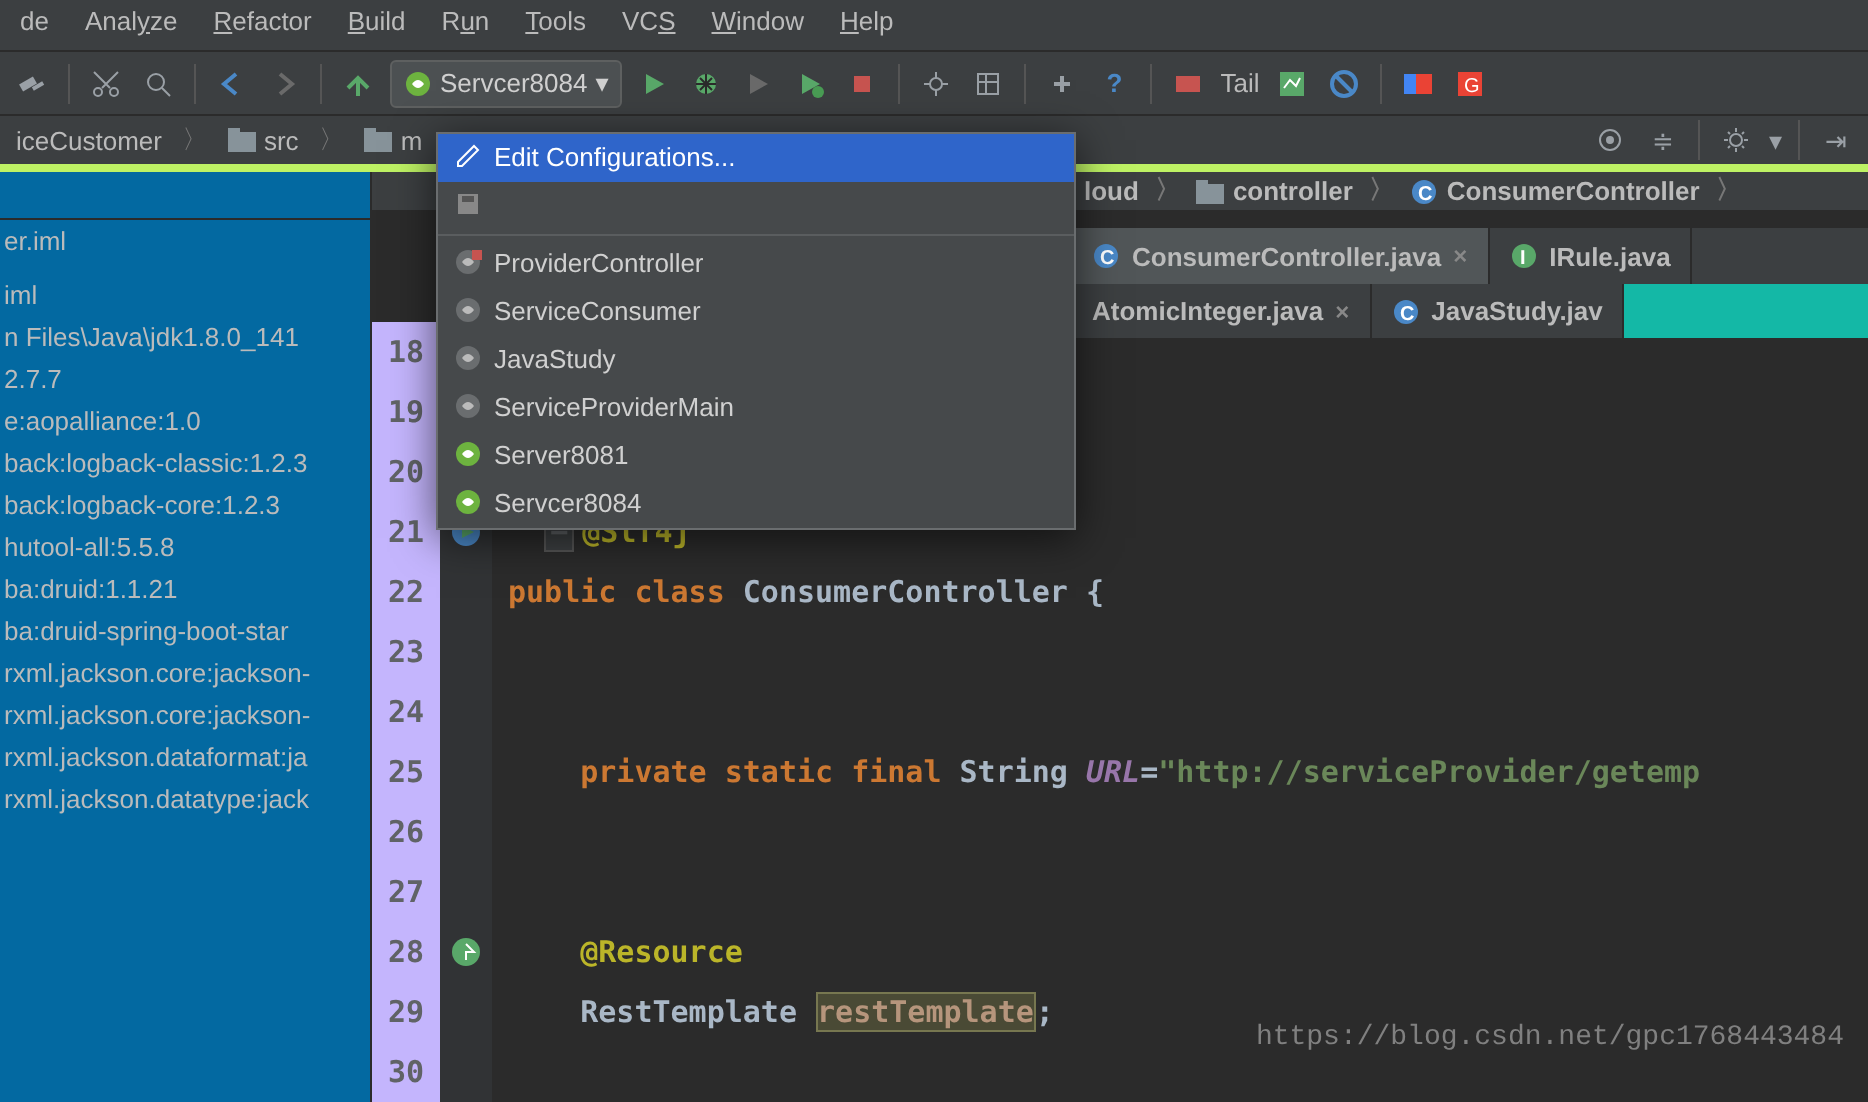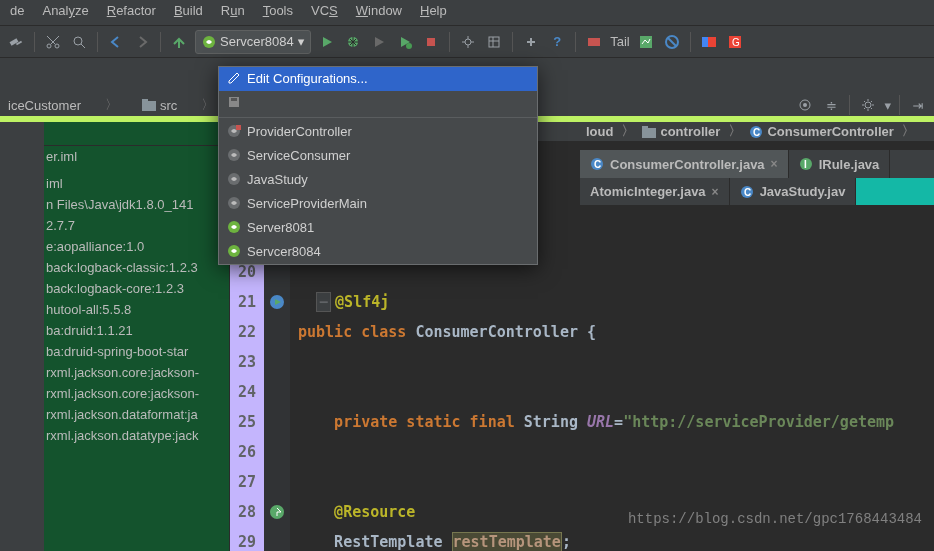--- a/index.html
+++ b/index.html
@@ -66,24 +66,23 @@
     gap: 4px;
     color: #d0d0d0;
   }
 
   
   .breadcrumbs {
     display: flex;
     align-items: center;
     height: 28px;
     background: #3c3f41;
-    border-bottom: 6px solid #bef264;
-    gap: 16px;
+    border-bottom: 4px solid #bef264;
+    gap: 2px;
     padding-left: 2px;
-    margin-top: 36px;
   }
   .crumb {
     display: flex;
     align-items: center;
     padding: 0 6px;
     color: #bbbbbb;
     gap: 4px;
   }
   .crumb-sep { color: #777; padding: 0 2px; }
   .crumb-actions {
@@ -96,24 +95,23 @@
 
   
   .main {
     display: flex;
     height: calc(551px - 26px - 32px - 28px);
   }
 
   
   .project {
     width: 186px;
-    background: #14532d;
+    background: #0369a1;
     border-right: 1px solid #2b2b2b;
     overflow: hidden;
-    margin-left: 44px;
   }
   .proj-header {
     height: 24px;
     display: flex;
     align-items: center;
     justify-content: flex-end;
     padding-right: 4px;
     gap: 4px;
     border-bottom: 1px solid #2b2b2b;
   }

